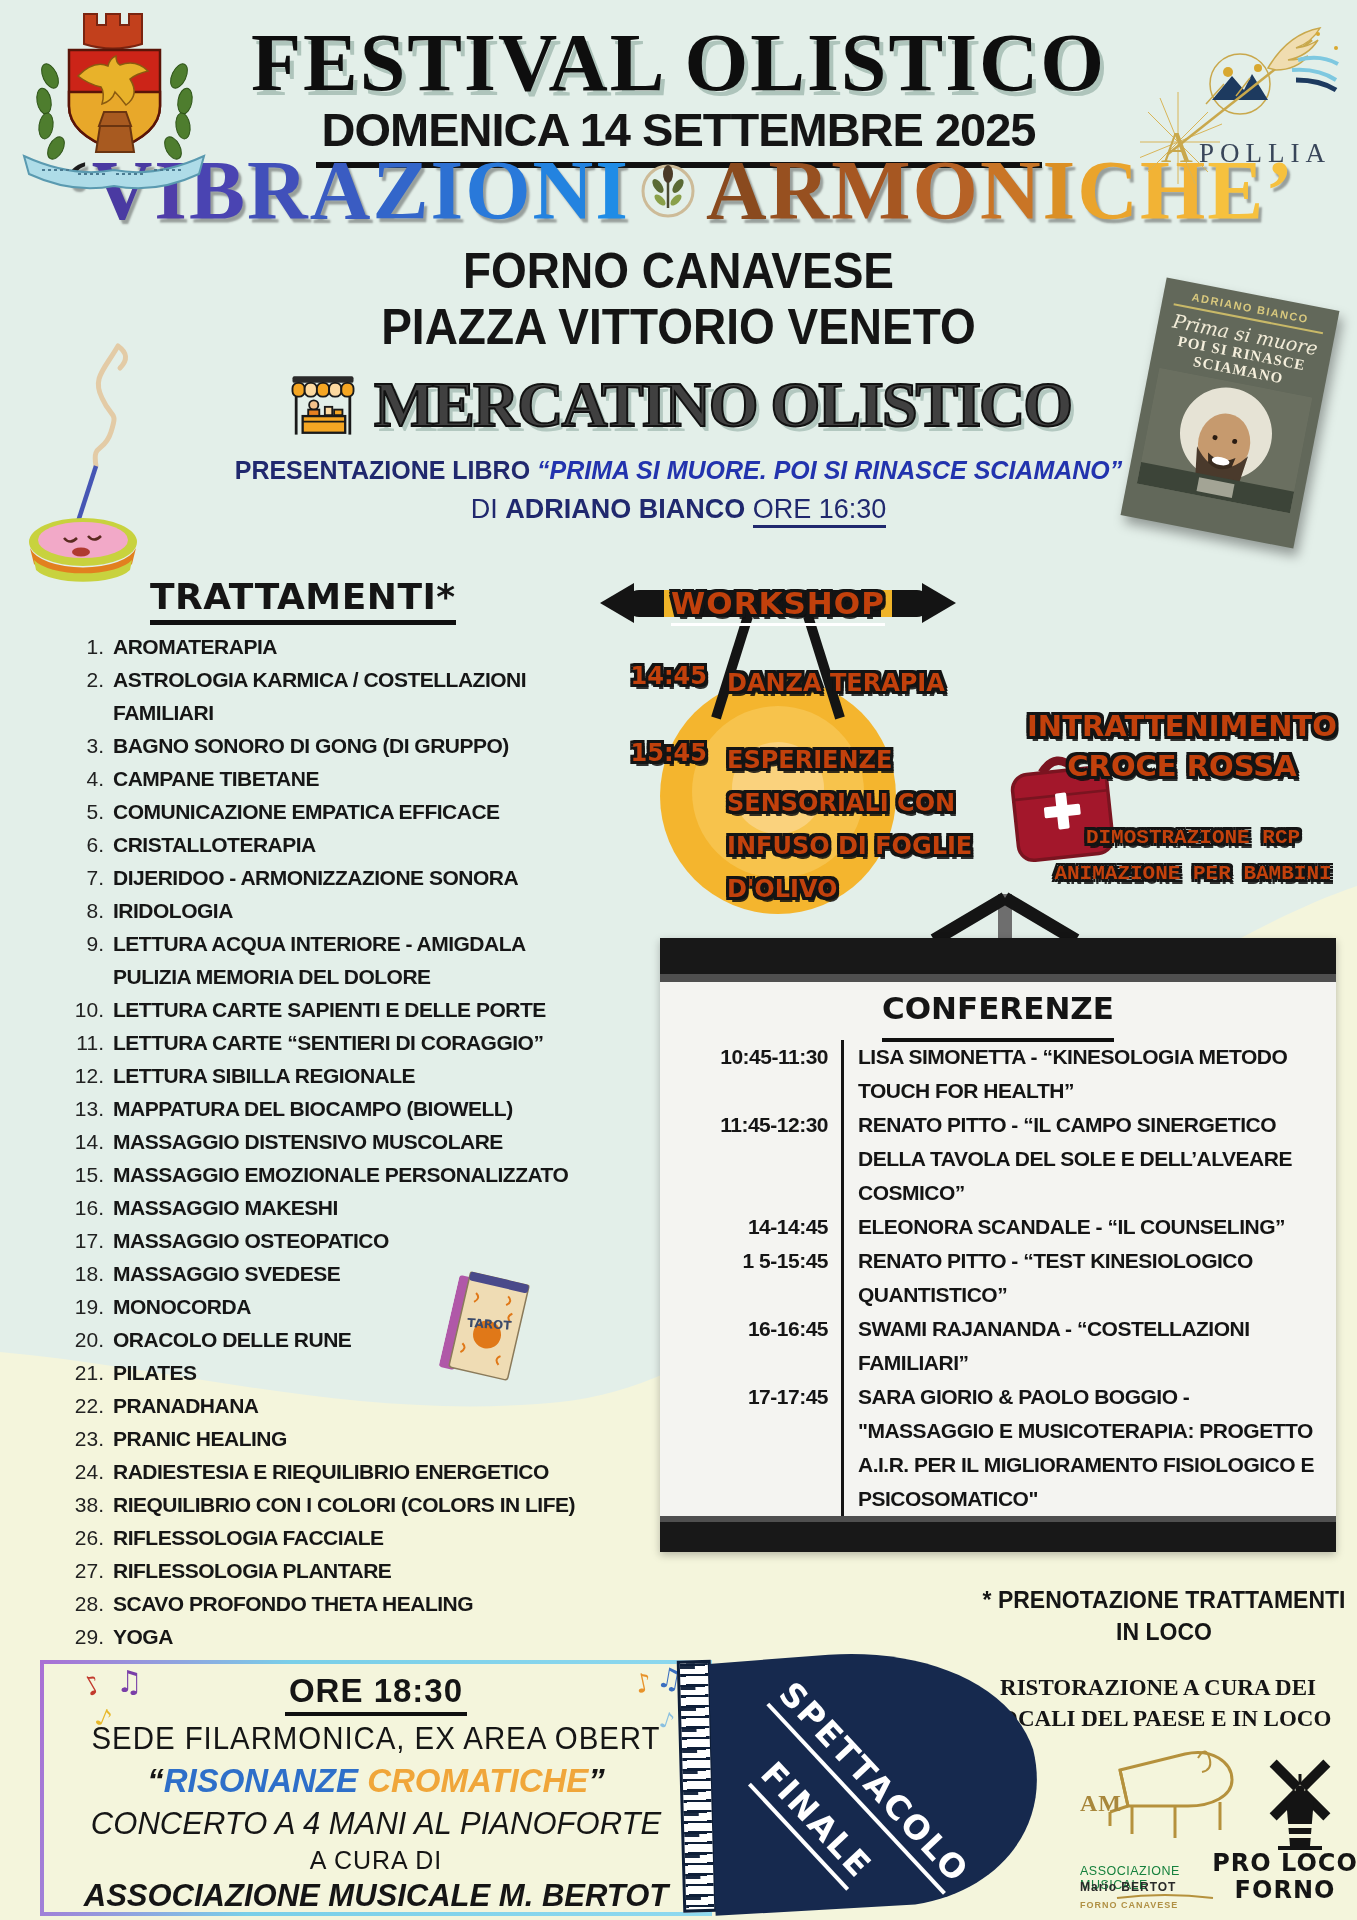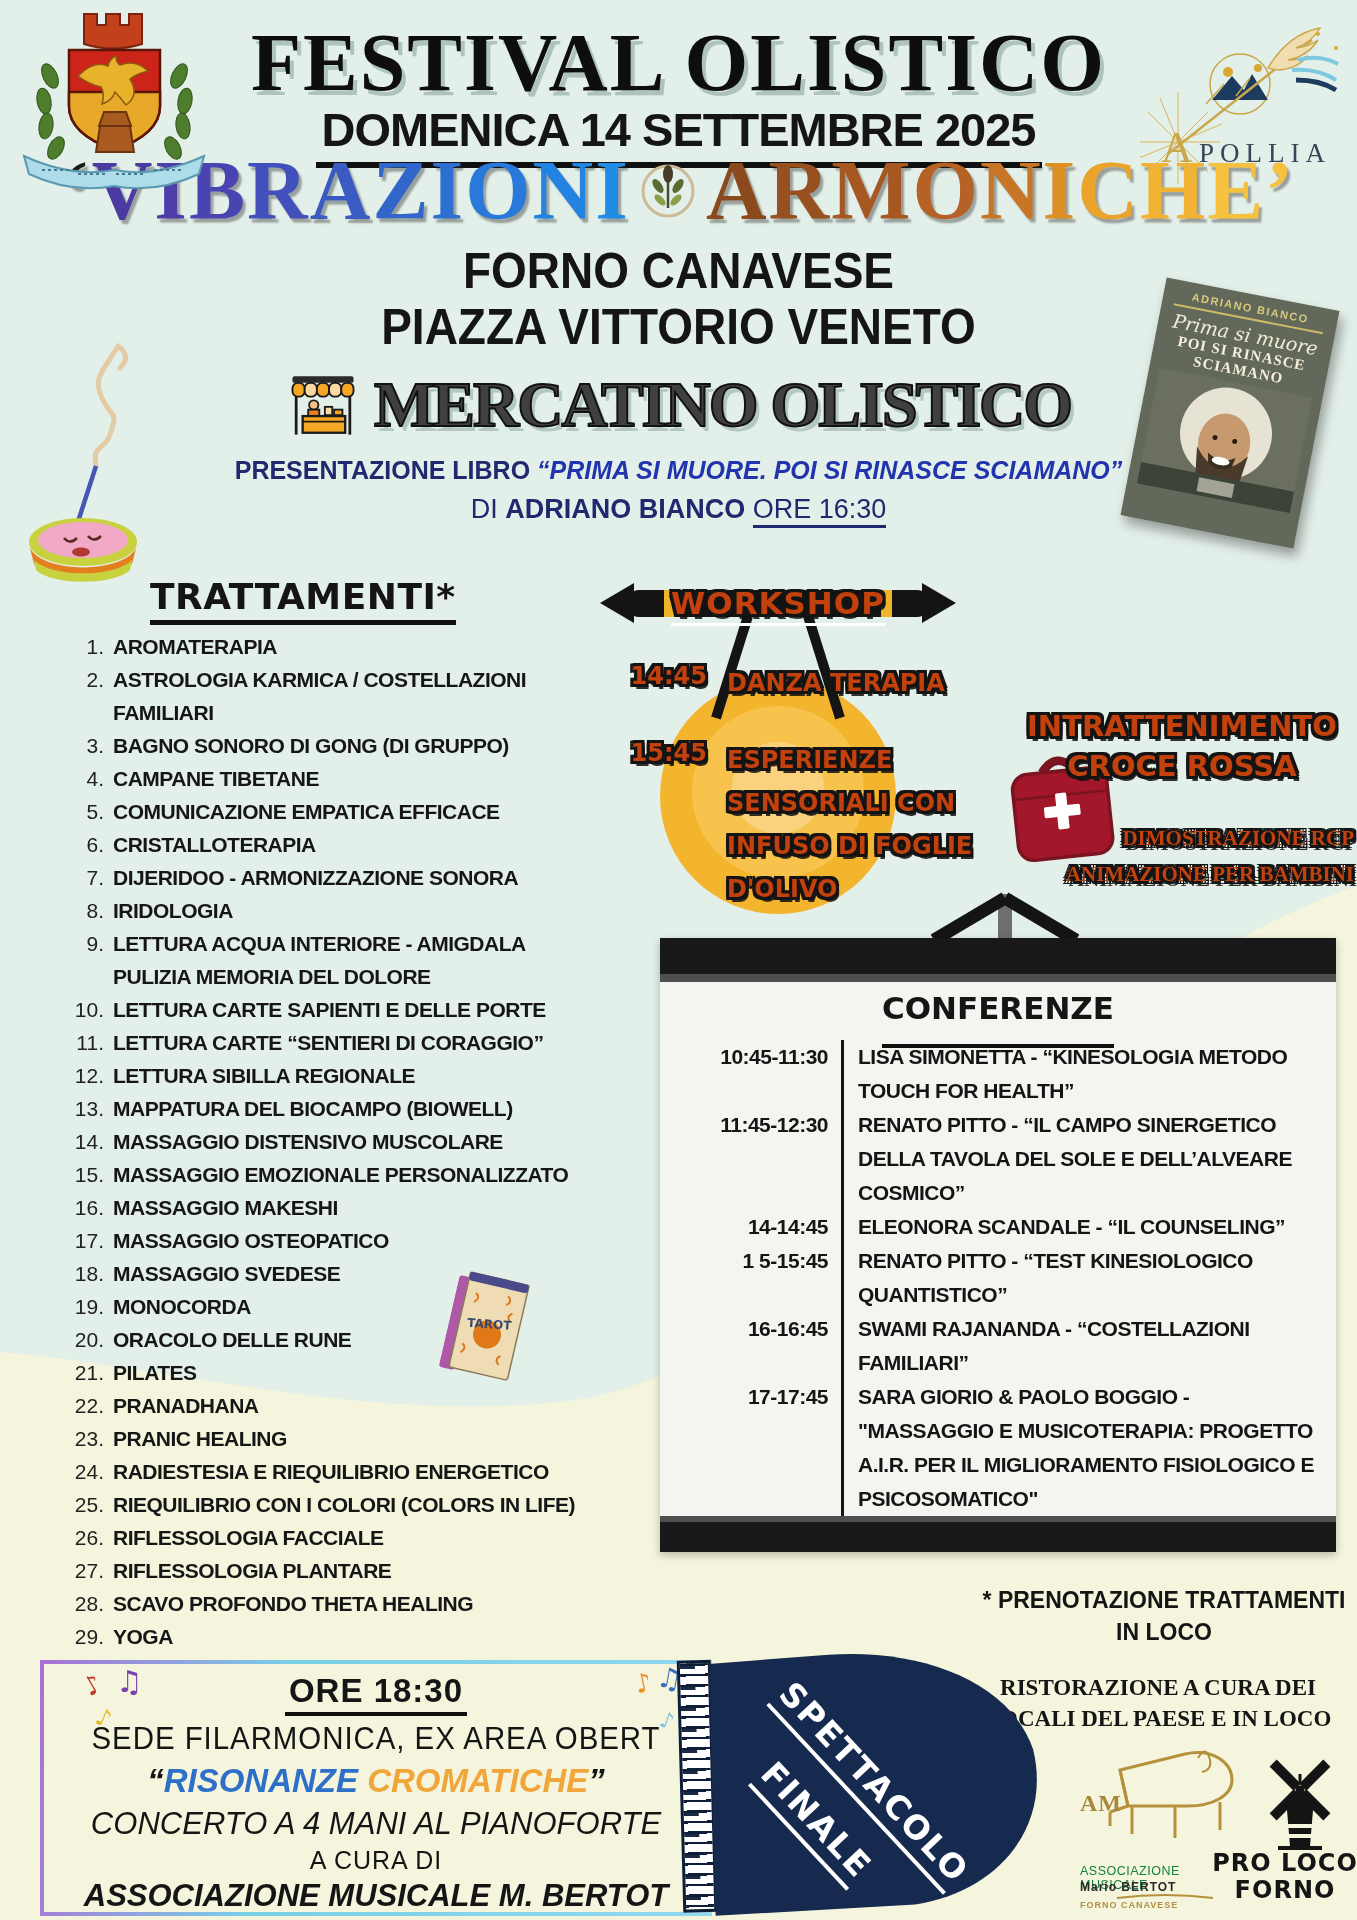--- a/index.html
+++ b/index.html
@@ -59,32 +59,32 @@
   .ws-list{left:612px;top:662px;width:350px;}
   .w-row{display:flex;align-items:flex-start;margin-bottom:34px;}
   .w-time{width:95px;text-align:right;font-size:24px;font-weight:700;flex:none;
           font-family:"DejaVu Sans",sans-serif;}
   .w-lines{margin-left:20px;}
   .w-line{font-size:24px;font-weight:700;line-height:43px;font-family:"DejaVu Sans",sans-serif;white-space:nowrap;}
 
   
   .cr-title{left:1012px;top:706px;width:340px;text-align:center;font-size:29px;font-weight:700;
             line-height:40px;font-family:"DejaVu Sans",sans-serif;}
-  .cr-sub{left:1032px;top:820px;width:322px;text-align:right;font-size:21px;font-weight:700;
-          line-height:36px;font-family:Liberation Serif, serif;}
+  .cr-sub{left:1032px;top:820px;width:322px;text-align:center;font-size:21px;font-weight:700;
+          line-height:36px;font-family:Liberation Mono, monospace;}
 
   
   .board{left:660px;top:938px;width:676px;height:614px;background:#f4f4f1;box-shadow:0 3px 8px rgba(0,0,0,.25);}
   .board-top{position:absolute;top:0;left:0;right:0;height:36px;background:#181818;}
   .board-top::after{content:"";position:absolute;left:0;right:0;bottom:-8px;height:8px;background:#4f4f4f;}
   .board-bottom{position:absolute;bottom:0;left:0;right:0;height:30px;background:#181818;}
   .board-bottom::before{content:"";position:absolute;left:0;right:0;top:-6px;height:6px;background:#4f4f4f;}
   .conf-head{position:absolute;top:52px;left:0;right:0;text-align:center;font-size:31px;font-weight:700;
              font-family:"DejaVu Sans",sans-serif;}
-  .conf-head i{font-style:normal;border-bottom:4px solid #101010;padding-bottom:18px;}
+  .conf-head i{font-style:normal;border-bottom:4px solid #101010;padding-bottom:12px;}
   .conf-rows{position:absolute;top:102px;left:16px;right:14px;}
   .c-row{display:flex;align-items:stretch;}
   .c-time{width:152px;text-align:right;padding-right:13px;font-size:21px;font-weight:700;
           letter-spacing:-.5px;line-height:34px;flex:none;}
   .c-lines{border-left:3px solid #141414;padding-left:14px;flex:1;}
   .c-line{font-size:21px;font-weight:700;letter-spacing:-.5px;line-height:34px;white-space:nowrap;color:#141414;}
 
   
   .preno{left:980px;top:1584px;width:368px;text-align:center;font-size:23px;font-weight:700;line-height:32px;}
   .risto{left:968px;top:1672px;width:380px;text-align:center;font-size:23px;font-weight:700;line-height:31px;}
@@ -367,21 +367,21 @@
       </div>
       <div class="t-row">
         <span class="t-num">23.</span>
         <span class="t-text">PRANIC HEALING</span>
       </div>
       <div class="t-row">
         <span class="t-num">24.</span>
         <span class="t-text">RADIESTESIA E RIEQUILIBRIO ENERGETICO</span>
       </div>
       <div class="t-row">
-        <span class="t-num">25.</span>
+        <span class="t-num">38.</span>
         <span class="t-text">RIEQUILIBRIO CON I COLORI (COLORS IN LIFE)</span>
       </div>
       <div class="t-row">
         <span class="t-num">26.</span>
         <span class="t-text">RIFLESSOLOGIA FACCIALE</span>
       </div>
       <div class="t-row">
         <span class="t-num">27.</span>
         <span class="t-text">RIFLESSOLOGIA PLANTARE</span>
       </div>

